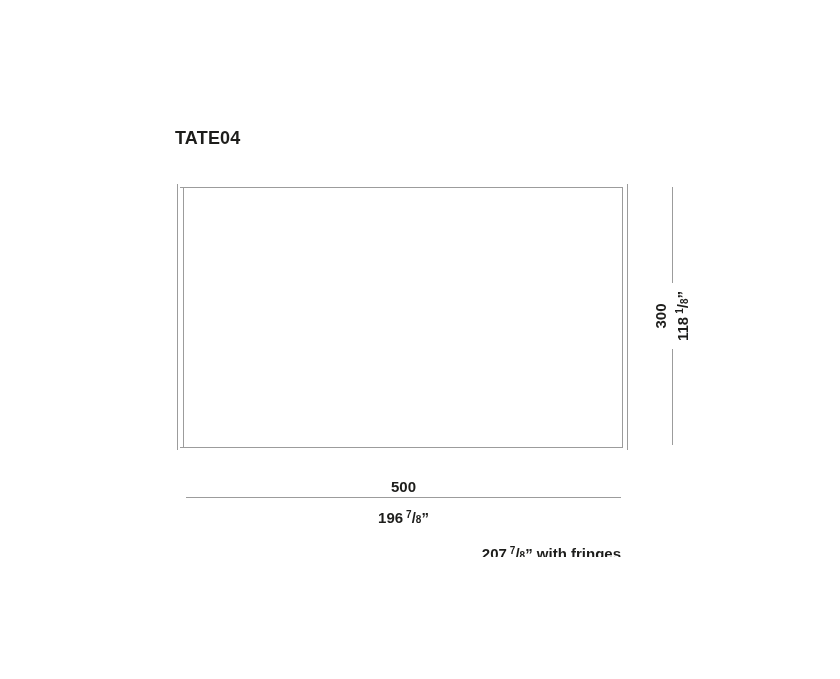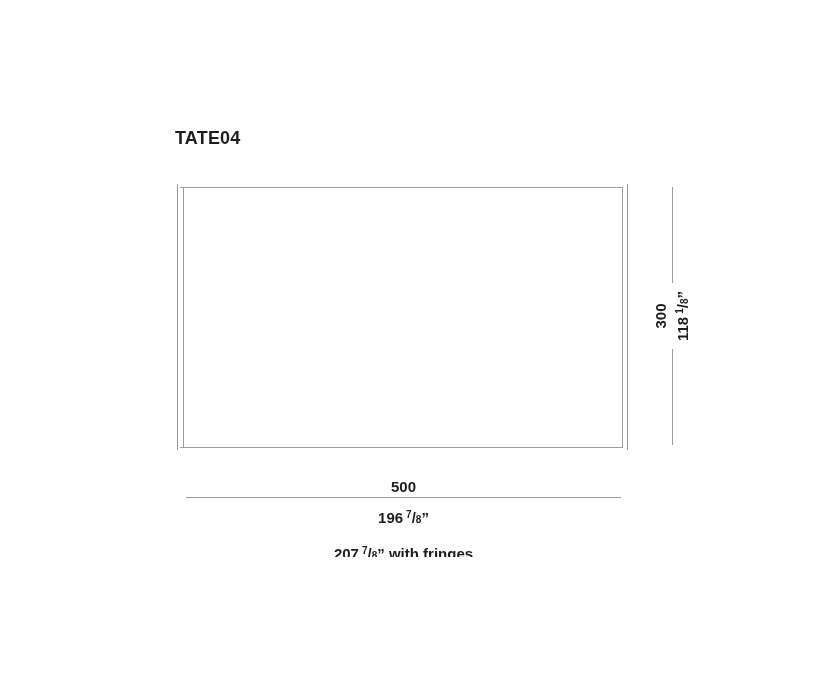--- a/index.html
+++ b/index.html
@@ -70,21 +70,21 @@
     text-align: center;
     font-size: 15px;
     line-height: 16px;
     font-weight: bold;
     white-space: nowrap;
     color: var(--color-text);
   }
   .width-metric    { top: 479px; }
   .width-imperial  { top: 501px; margin-top: 6px; }
   .fringes-metric  { top: 525px; }
-  .fringes-imperial{ top: 543px; }
+  .fringes-imperial{ top: 543px; text-align: right; }
 
   
   sup.frac-num {
     font-size: 10px;
     vertical-align: 5px;
     margin-left: 3px;
     font-weight: bold;
   }
   sub.frac-den {
     font-size: 10px;

